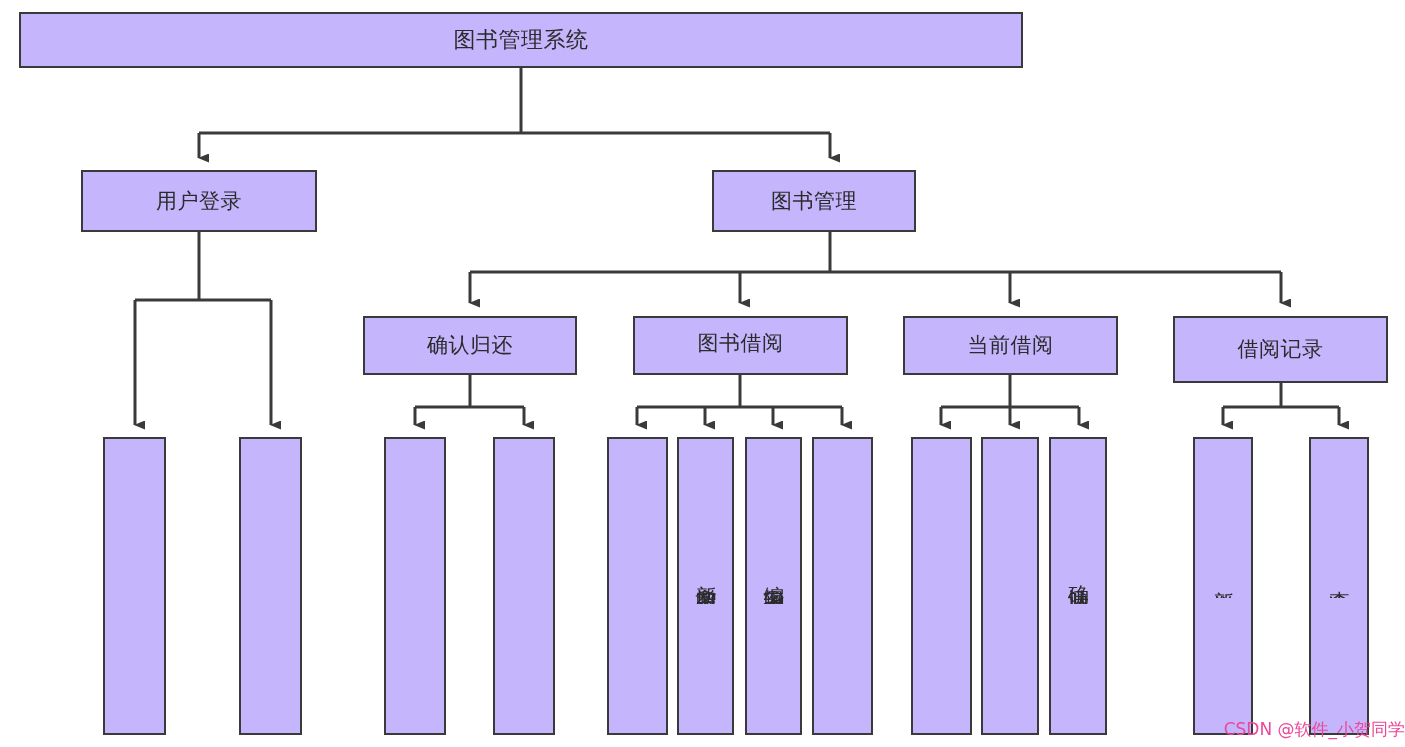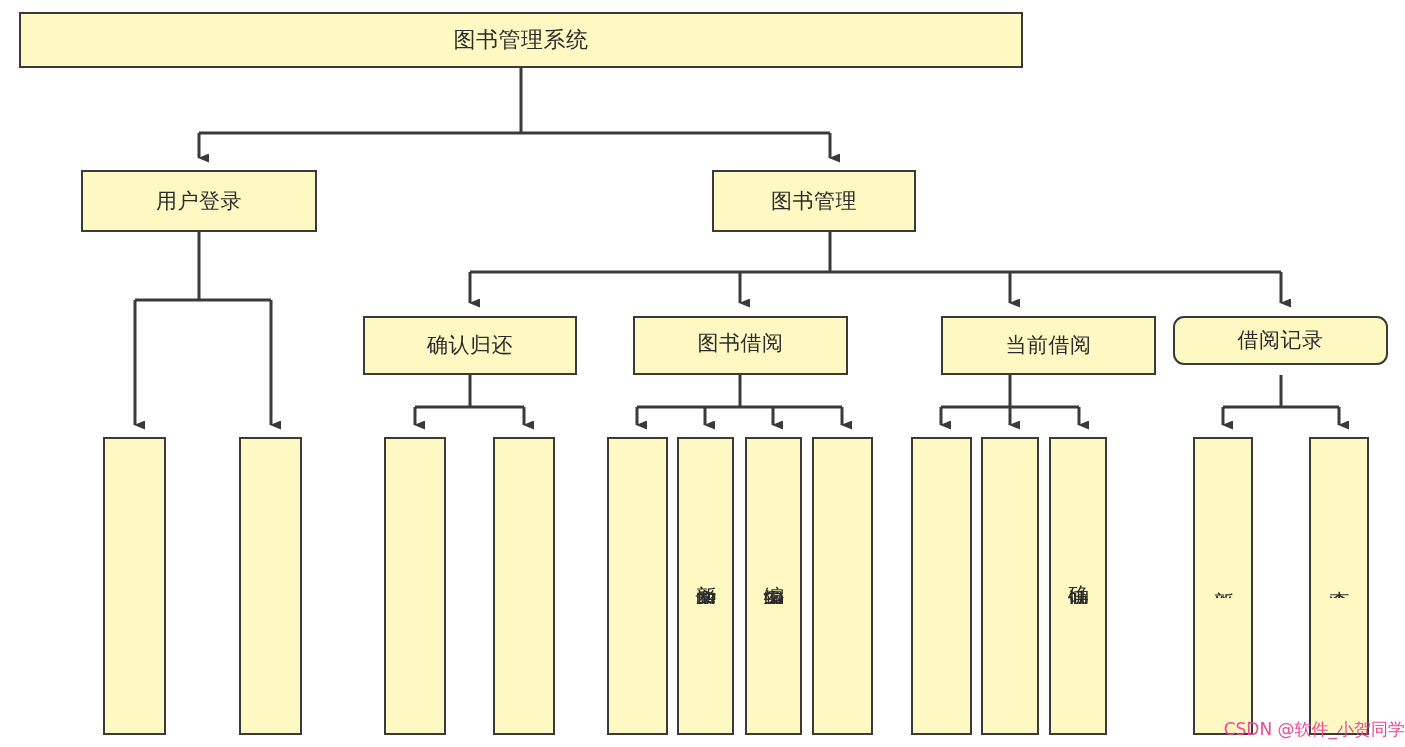--- a/index.html
+++ b/index.html
@@ -22,21 +22,21 @@
     position: absolute;
     left: 0;
     top: 0;
     width: 1405px;
     height: 747px;
     pointer-events: none;
   }
   .node {
     position: absolute;
     box-sizing: border-box;
-    background: #fef9c3;
+    background: #c4b5fd;
     border: 2px solid #3a3a3a;
     display: flex;
     align-items: center;
     justify-content: center;
     z-index: 2;
   }
   .node .label {
     color: #2b2b2b;
     letter-spacing: 0.5px;
     white-space: nowrap;
@@ -140,24 +140,24 @@
   <div class="node horiz" style="left:712px; top:170px; width:204px; height:62px;">
     <span class="label">图书管理</span>
   </div>
 
   <div class="node horiz" style="left:363px; top:316px; width:214px; height:59px;">
     <span class="label">确认归还</span>
   </div>
   <div class="node horiz" style="left:633px; top:316px; width:215px; height:59px;font-family:Liberation Mono, monospace;">
     <span class="label">图书借阅</span>
   </div>
-  <div class="node horiz" style="left:941px; top:316px; width:215px; height:59px;">
+  <div class="node horiz" style="left:903px; top:316px; width:215px; height:59px;">
     <span class="label">当前借阅</span>
   </div>
-  <div class="node horiz" style="left:1173px; top:316px; width:215px; height:49px;border-radius:11px;">
+  <div class="node horiz" style="left:1173px; top:316px; width:215px; height:67px;">
     <span class="label">借阅记录</span>
   </div>
 
   <div class="node leaf" style="left:103px; top:437px; width:63px; height:298px;">
     <span class="label">用户登录</span>
   </div>
   <div class="node leaf" style="left:239px; top:437px; width:63px; height:298px;">
     <span class="label">注销登录</span>
   </div>
 

